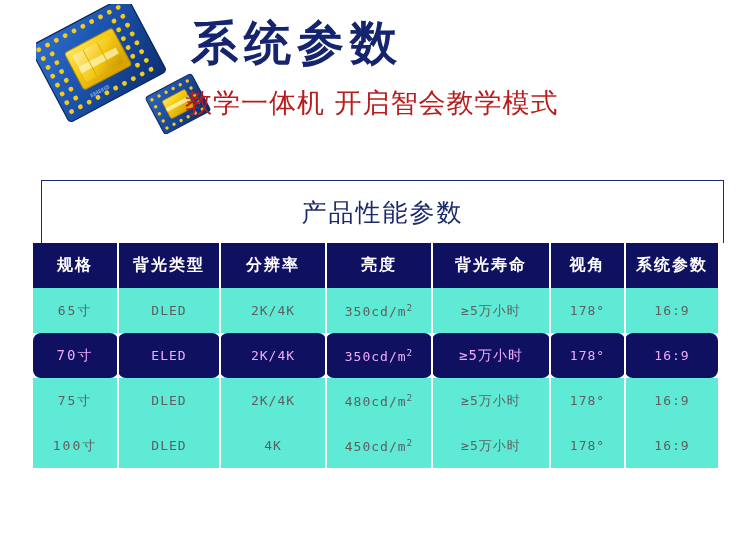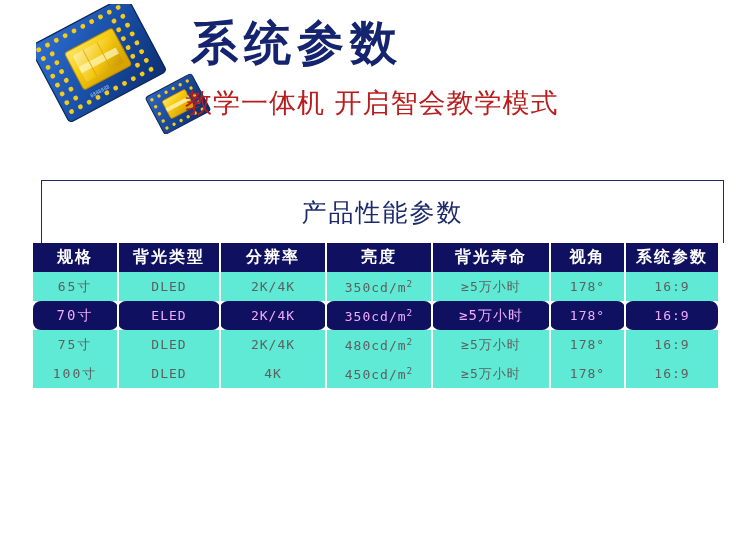--- a/index.html
+++ b/index.html
@@ -83,21 +83,21 @@
   }
 
   table.spec {
     border-collapse: collapse;
     width: 685px;
     table-layout: fixed;
   }
   table.spec td, table.spec th {
     padding: 0;
     margin: 12px;
-    height: 29px;
+    height: 45px;
     text-align: center;
     vertical-align: middle;
     border-right: 2px solid #ffffff;
     font-family: "DejaVu Sans Mono", "Liberation Mono", monospace;
     font-size: 13px;
     white-space: nowrap;
     overflow: hidden;
   }
   table.spec tr > *:last-child { border-right: none; }
 

